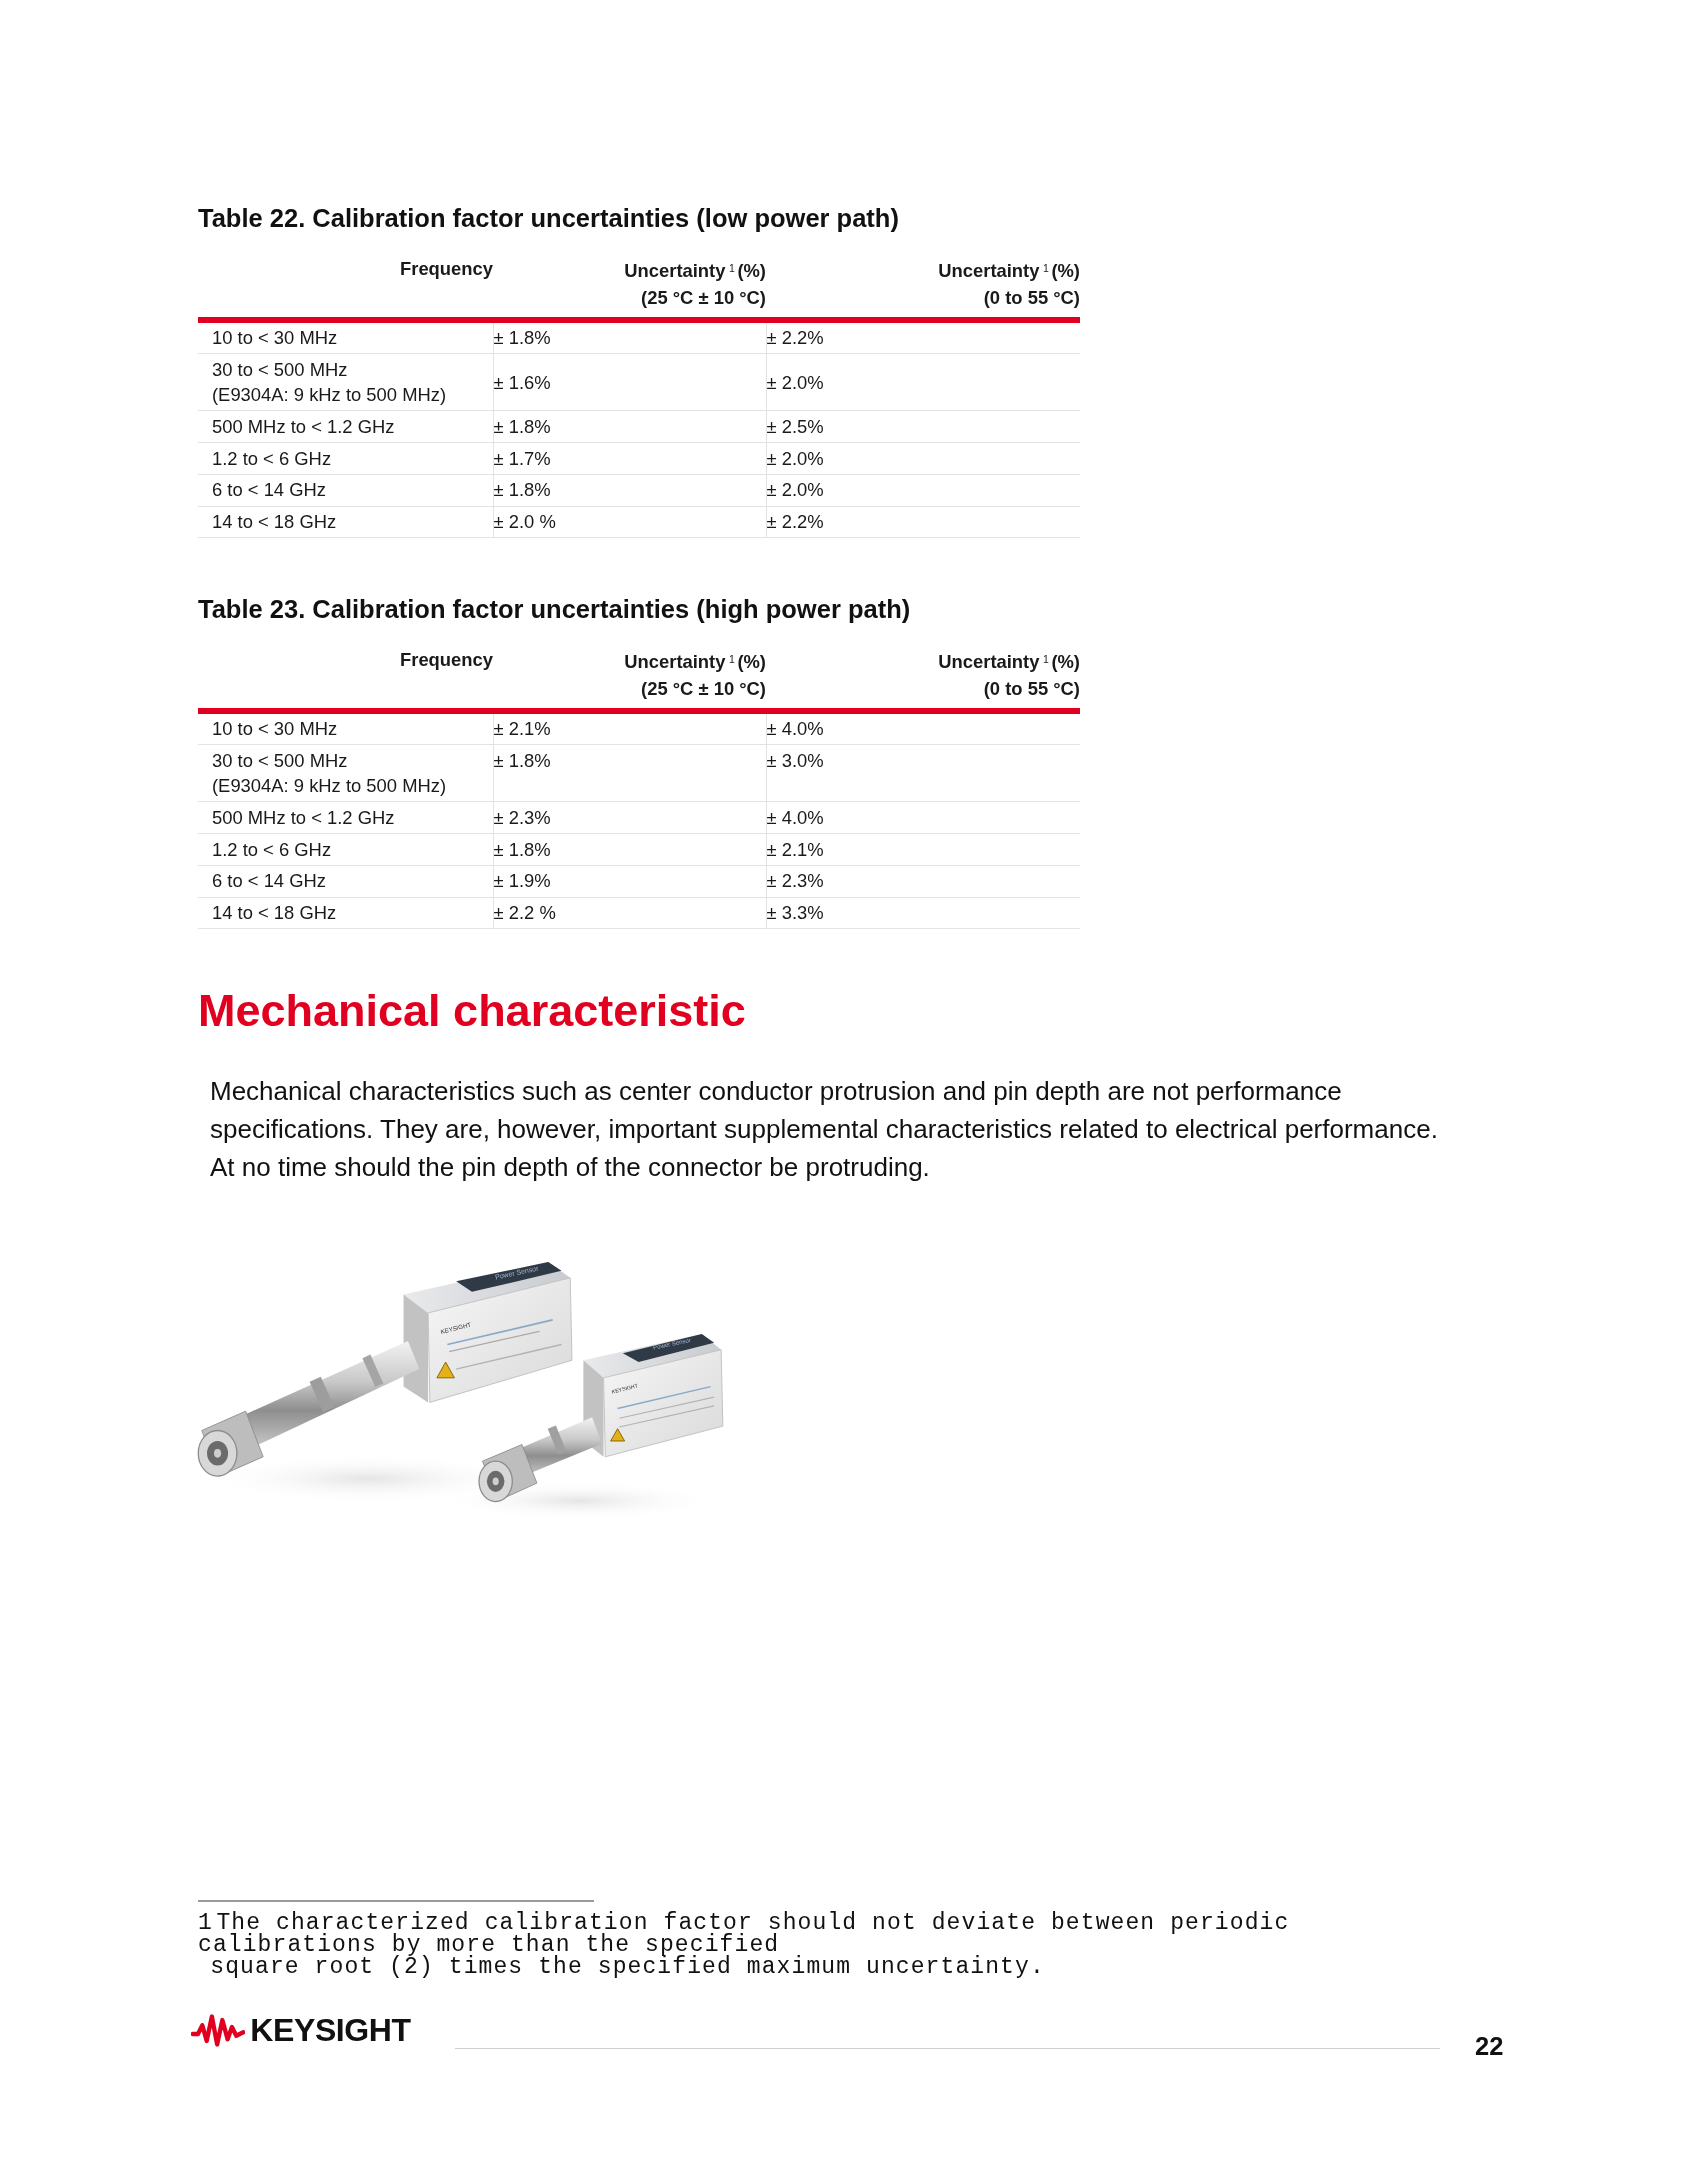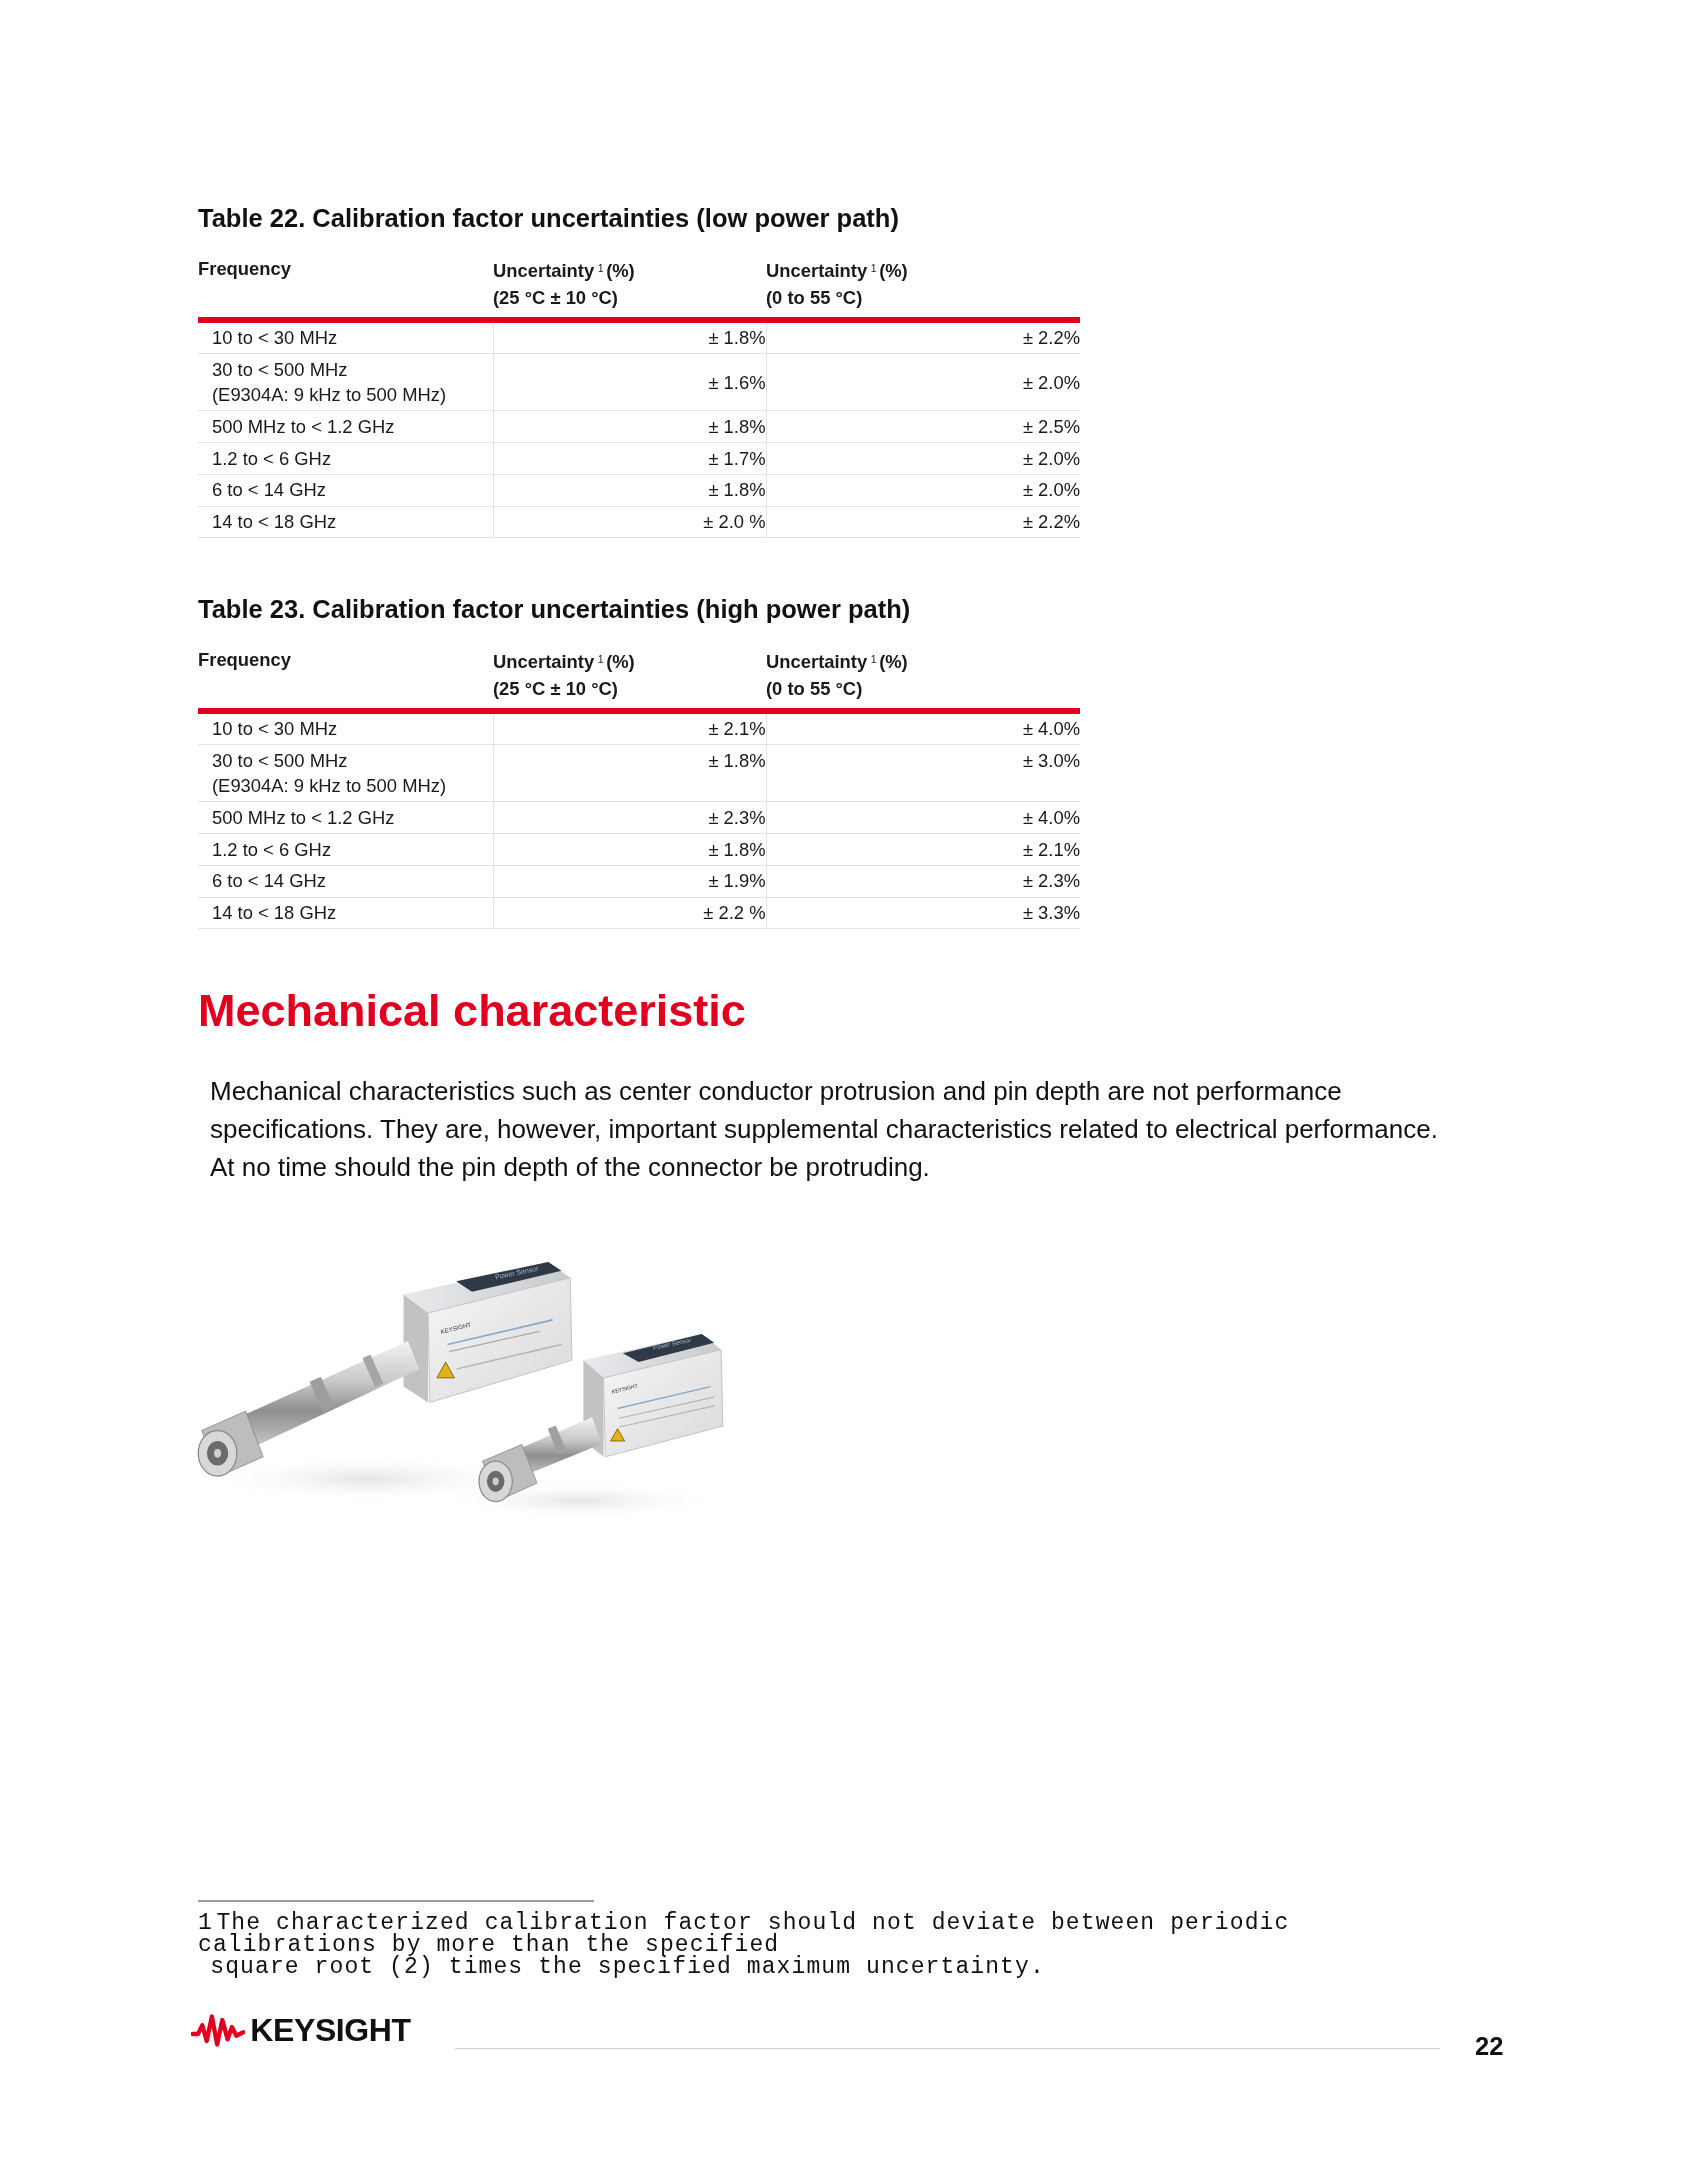--- a/index.html
+++ b/index.html
@@ -40,38 +40,38 @@
       font-size: 18.4px;
       color: #1a1a1a;
       table-layout: fixed;
     }
     .spec-table col.c1 { width: 295px; }
     .spec-table col.c2 { width: 273px; }
     .spec-table col.c3 { width: 314px; }
     .spec-table thead th {
       font-weight: bold;
       font-size: 18.4px;
-      text-align: left;
+      text-align: right;
       vertical-align: top;
       padding: 0 0 5.3px 0;
       line-height: 27px;
       border-bottom: 6.1px solid #e1001f;
       margin-top: 30px;
     }
     .spec-table thead th.freq-head {
       padding-left: 0;
     }
     .spec-table tbody td {
       padding: 2.6px 0 2.6px 14px;
       line-height: 25.5px;
       border-bottom: 1.8px solid #e3e3e3;
       vertical-align: middle;
     }
     .spec-table tbody td.val {
-      text-align: right;
+      text-align: left;
       padding-left: 0;
       border-left: 1.8px solid #e3e3e3;
     }
     .spec-table.t23 tbody tr.tall td.val {
       vertical-align: top;
     }
     .sup {
       font-size: 10.5px;
       vertical-align: 5.3px;
       font-weight: normal;

